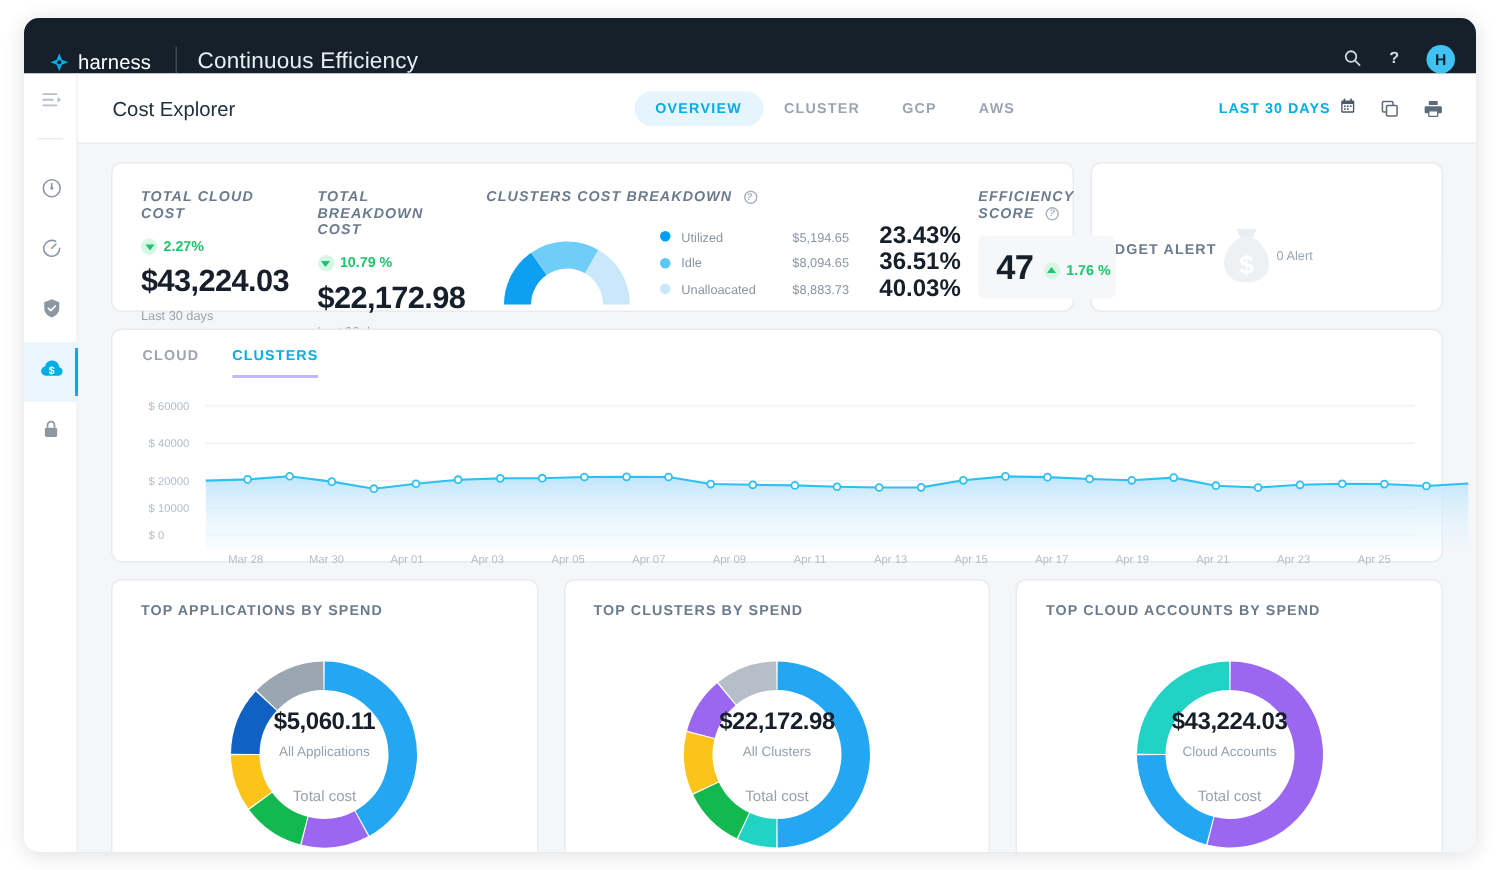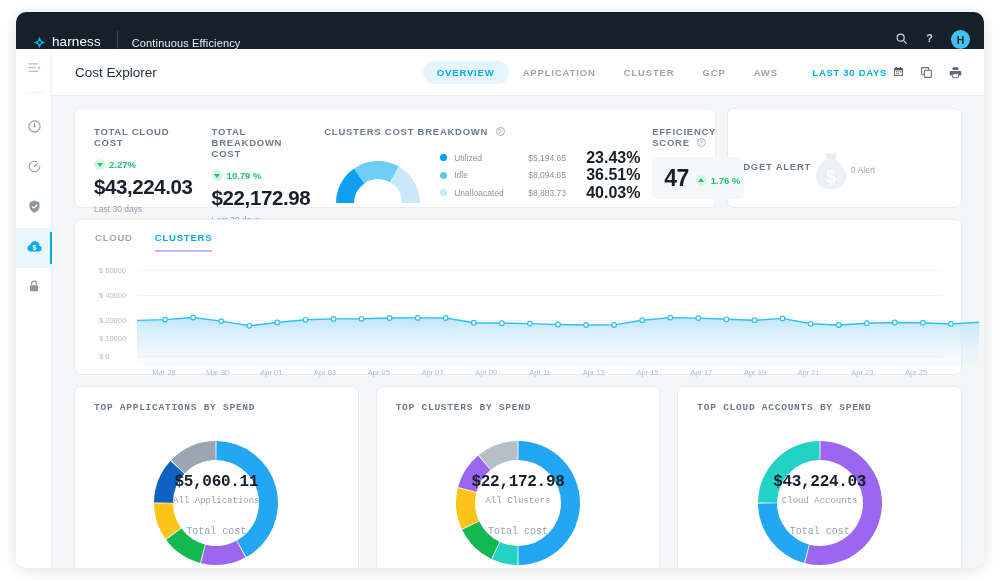--- a/index.html
+++ b/index.html
@@ -31,21 +31,21 @@
   .logo-mark {
     width: 13px; height: 13px; margin-right: 6px;
     position: relative; flex: none;
   }
   .logo-text {
     color: #ffffff; font-size: 13.5px; letter-spacing: .1px; font-weight: 400;
   }
   .topbar-div {
     width: 1px; height: 18px; background: #3b4856; margin: 0 14px 0 16px;
   }
-  .module-title { color: #e9eef3; font-size: 11px; letter-spacing: .15px; }
+  .module-title { color: #e9eef3; font-size: 15px; letter-spacing: .15px; }
   .topbar-right {
     margin-left: auto; display: flex; align-items: center; padding-right: 14px; gap: 15px;
   }
   .tb-icon { color: #cfd8e0; font-size: 13px; line-height: 1; cursor: pointer; }
   .avatar {
     width: 19px; height: 19px; border-radius: 50%;
     background: #40c2f3; color: #0d2330; font-size: 10.5px; font-weight: 700;
     display: flex; align-items: center; justify-content: center;
   }
   
@@ -100,21 +100,21 @@
   .kpi-cell.c1 { width: 155px; }
   .kpi-cell.c2 { width: 160px; }
   .kpi-cell.c3 { width: 326px; padding-left: 14px; }
   .kpi-cell.c4 { width: 150px; padding-left: 16px; }
   .dashdiv {
     width: 1px; align-self: stretch; margin: 12px 0;
     background-image: linear-gradient(#d7dee5 52%, rgba(255,255,255,0) 0%);
     background-size: 1px 6px; background-repeat: repeat-y;
   }
   .kpi-label {
-    font-size: 9.5px; letter-spacing: .75px; font-weight: 700; color: #6b7b8c;
+    font-size: 9.5px; letter-spacing: .75px; font-weight: 700; color: #6b7b8c; font-style: italic;
   }
   .chg {
     display: inline-flex; align-items: center; gap: 4px;
     margin-top: 11px; font-size: 9.5px; font-weight: 700; color: #1fc26d;
   }
   .chg-dot {
     width: 11px; height: 11px; border-radius: 50%; background: #d6f7e6;
     display: flex; align-items: center; justify-content: center;
   }
   .tri { width: 0; height: 0; border-left: 3px solid transparent; border-right: 3px solid transparent; }
@@ -158,21 +158,21 @@
   .plot { position: relative; height: 108px; margin-top: 6px; }
   .ylabel {
     position: absolute; left: 10px; font-size: 7.5px; color: #b3bcc6; white-space: nowrap;
   }
   .gridline { position: absolute; left: 48px; right: 4px; height: 1px; background: #f0f3f6; }
   .xlabels {
     position: absolute; left: 48px; right: 4px; bottom: -12px; height: 10px;
   }
   .xlabel { position: absolute; font-size: 7.5px; color: #b3bcc6; transform: translateX(-50%); white-space: nowrap; }
   
-  .donut-row { display: flex; gap: 17px; margin-top: 11px; height: 190px; font-family: Liberation Mono, monospace; }
+  .donut-row { display: flex; gap: 17px; margin-top: 11px; height: 190px; }
   .donut-card { flex: 1; padding: 15px 0 0 0; position: relative; overflow: hidden; }
   .donut-title {
     font-size: 9.5px; letter-spacing: .75px; font-weight: 700; color: #6b7b8c; padding-left: 19px;
   }
   .donut-wrap { position: relative; width: 160px; margin: 10px auto 0 auto; }
   .donut-center {
     position: absolute; left: 0; right: 0; top: 50px; text-align: center;
   }
   .donut-amount { font-size: 16px; font-weight: 700; color: #17202a; letter-spacing: -.3px; }
   .donut-c1 { margin-top: 5px; font-size: 9px; color: #97a2ae; }
@@ -265,21 +265,20 @@
           <path d="M8 10.5 V7.6 A4 4 0 0 1 16 7.6 V10.5" fill="none" stroke="#8b97a3" stroke-width="2"></path>
         </svg>
       </span>
     </div>
   </div>
 
   <div class="subhead">
     <span class="page-title">Cost Explorer</span>
     <div class="tabs">
       <span class="tab active">OVERVIEW</span>
-      <span class="tab">APPLICATION</span>
       <span class="tab">CLUSTER</span>
       <span class="tab">GCP</span>
       <span class="tab">AWS</span>
     </div>
     <div class="subhead-right">
       <span class="range-btn">
         <span>LAST 30 DAYS</span>
         <span>
           <svg width="11" height="11" viewBox="0 0 24 24" fill="#4a5a68">
             <rect x="2.5" y="4.5" width="19" height="17.5" rx="1.5"></rect>

